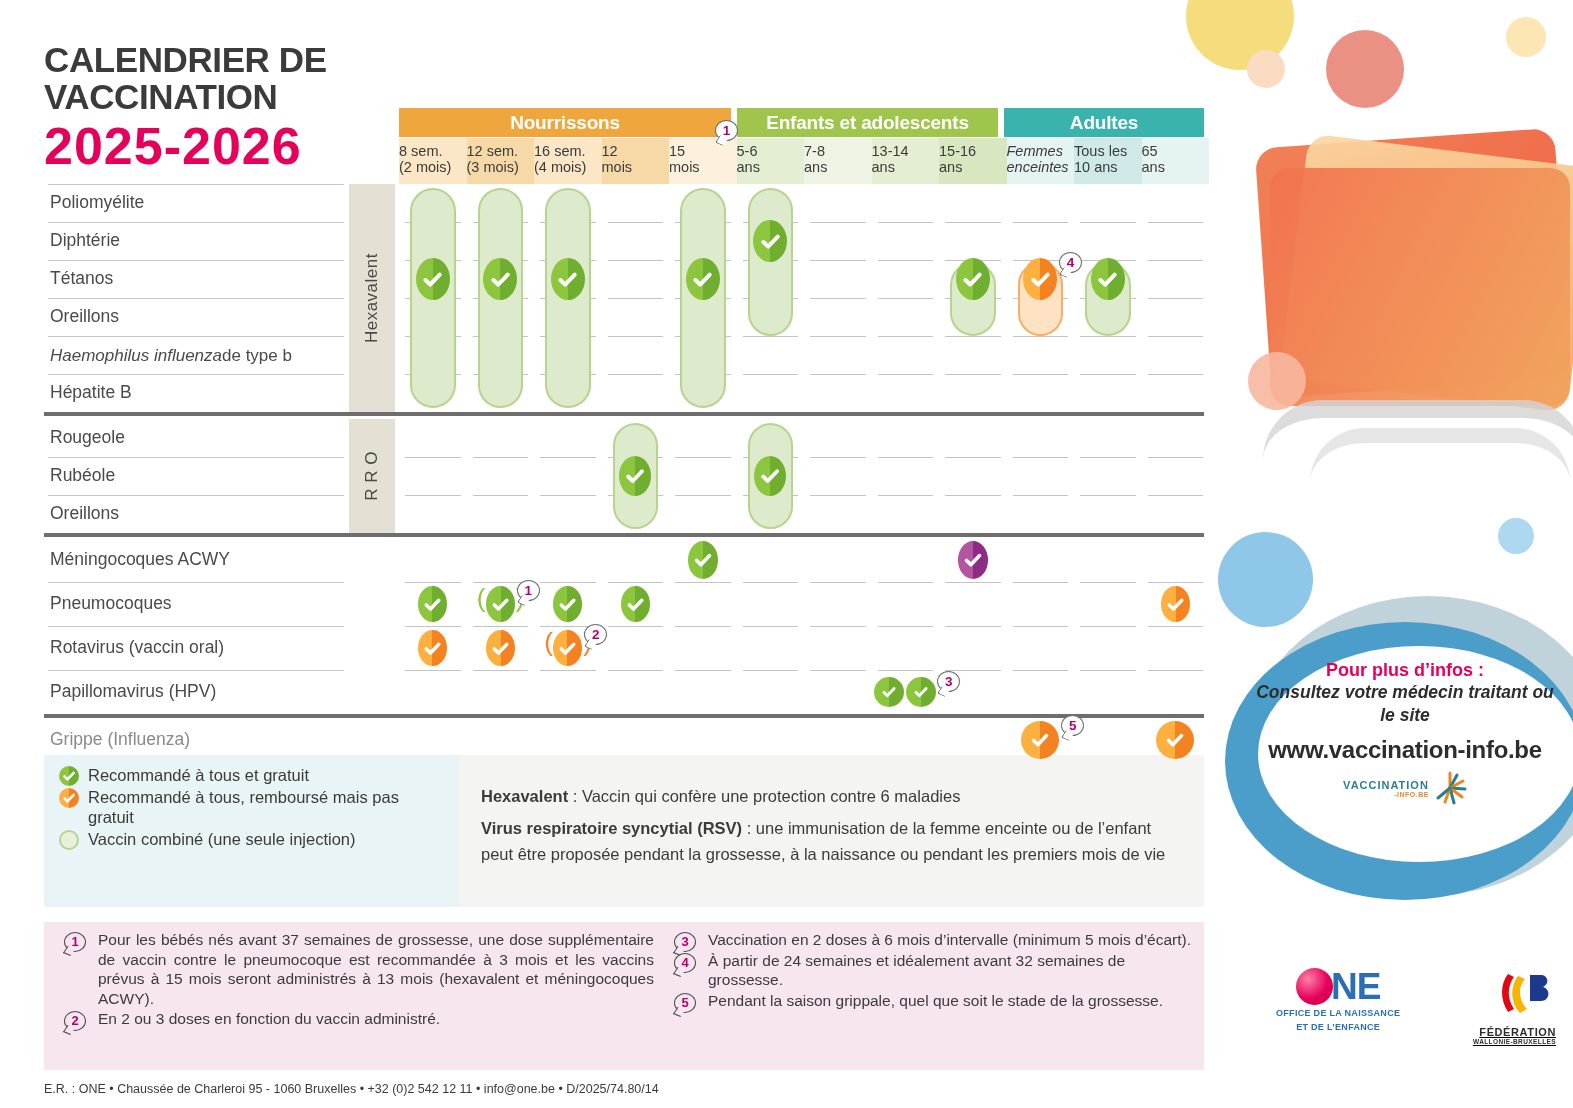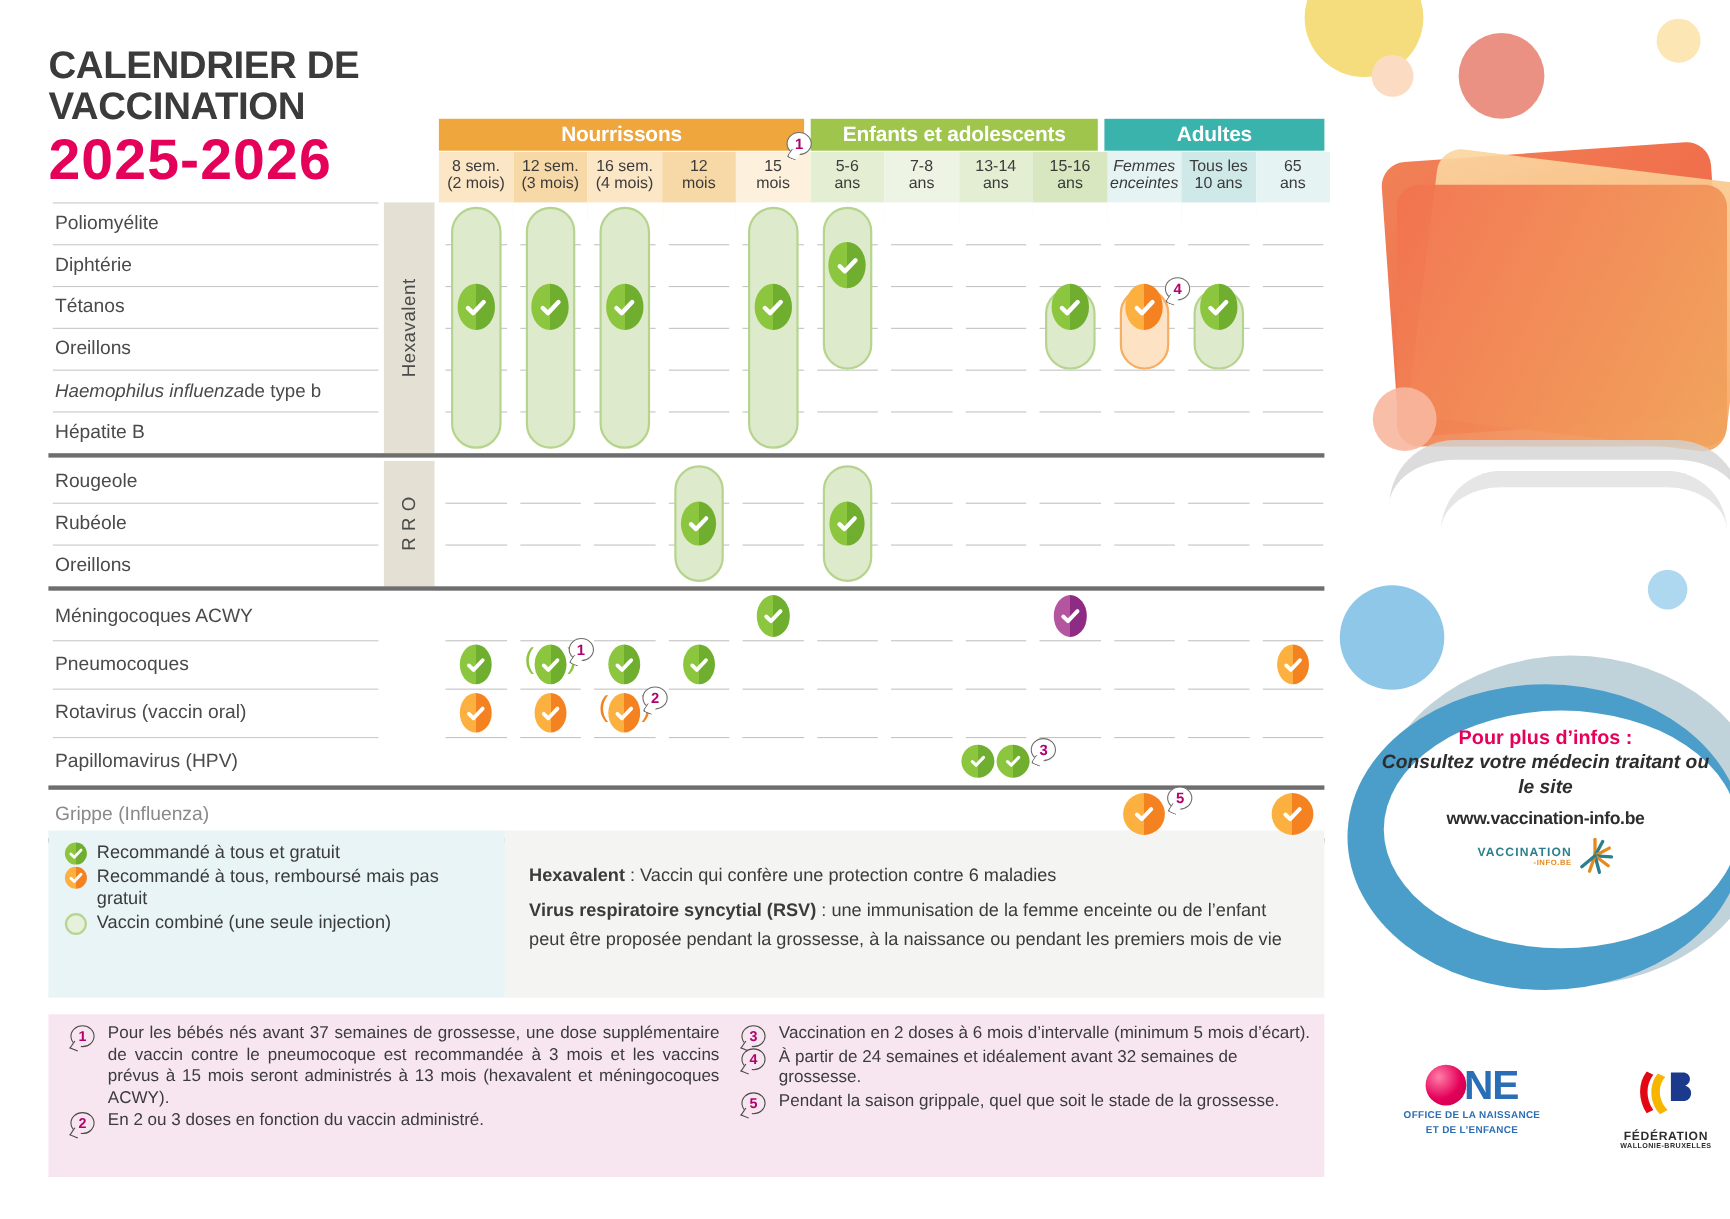--- a/index.html
+++ b/index.html
@@ -27,21 +27,21 @@
   }
 
   
   #table { position:absolute; left:44px; top:108px; width:1160px; }
   .grp-header-row { position:absolute; left:0; top:0; height:30px; width:100%; }
   .grp-head {
     position:absolute; top:0; height:29px; color:#fff; font-weight:bold;
     font-size:19px; text-align:center; line-height:29px; letter-spacing:-0.2px;
   }
   .col-head {
-    position:absolute; top:30px; height:62px; text-align:center;
+    position:absolute; top:30px; height:62px; 
     font-size:14.5px; color:#3b3b3b; line-height:16px; padding-top:5px;
   }
 
   
   #grid { position:absolute; left:0; top:76px; width:1160px; height:655px; }
   .rowlabel {
     position:absolute; left:0; width:300px; font-size:17.5px; color:#4a4a4a;
     line-height:1; display:flex; align-items:center; padding-left:6px;
   }
   .rowsep { position:absolute; left:4px; width:296px; height:1px; background:#c9c9c9; }
@@ -134,36 +134,36 @@
   .nt-pink { color:#e5005a; font-weight:bold; font-size:16.5px; line-height:20px; }
   .nt-dark { color:#3b3b3b; font-weight:bold; font-size:16.5px; line-height:20px; }
   .nt-ital { color:#3b3b3b; font-style:italic; font-weight:bold; font-size:16.5px; line-height:21px; }
 
   #info-card {
     position:absolute; left:1255px; top:660px; width:300px; height:175px;
     text-align:center; z-index:6;
   }
   .ic-pink { color:#e5005a; font-weight:bold; font-size:18px; }
   .ic-ital { color:#2d2d2d; font-style:italic; font-weight:bold; font-size:17.5px; line-height:23px; }
-  .ic-url  { color:#2d2d2d; font-weight:bold; font-size:16px; letter-spacing:-0.3px; margin-top:9px; }
+  .ic-url  { color:#2d2d2d; font-weight:bold; font-size:24px; letter-spacing:-0.3px; margin-top:9px; }
 
   #vacc-logo { margin-top:7px; display:flex; justify-content:center; align-items:center; gap:4px; }
   .vl-txt1 { font-size:11px; font-weight:bold; color:#2b7f8c; letter-spacing:1px; }
   .vl-txt2 { font-size:7px; font-weight:bold; color:#e58a1f; letter-spacing:0.5px; }
 
   
   #org-logos { position:absolute; left:1276px; top:968px; width:280px; height:95px; z-index:6;
     display:flex; justify-content:space-between; align-items:flex-start; }
   .one-logo-wrap { text-align:center; }
   .one-row { display:flex; align-items:center; justify-content:center; }
   .one-ball { width:37px; height:37px; border-radius:50%;
     background:radial-gradient(circle at 33% 30%, #ff7fa8 0%, #e5005a 55%, #c10049 100%); }
   .one-ne { font-size:37px; font-weight:bold; color:#2a6fb5; letter-spacing:-1px; margin-left:-2px; line-height:34px; }
   .one-sub { font-size:9px; font-weight:bold; color:#2a6fb5; letter-spacing:0.3px; line-height:11px; margin-top:3px; }
-  .fwb-wrap { text-align:center; }
+  .fwb-wrap { text-align:right;text-decoration:underline; }
   .fwb-t1 { font-size:11px; font-weight:bold; color:#2d2d2d; letter-spacing:0.6px; margin-top:4px; }
   .fwb-t2 { font-size:6.5px; font-weight:bold; color:#2d2d2d; letter-spacing:0.4px; }
 </style>
 </head>
 <body>
 
 <div id="page">
 
   <div>
     <div class="deco circ" style="left:1186px;top:-38px;width:108px;height:108px;background:#f5dd7e;"></div>
@@ -598,20 +598,21 @@
           <div class="fn-badge">4</div>
           <div class="fn-text">À partir de 24 semaines et idéalement avant 32 semaines de grossesse.</div>
         </div>
         <div class="fn-row">
           <div class="fn-badge">5</div>
           <div class="fn-text">Pendant la saison grippale, quel que soit le stade de la grossesse.</div>
         </div>
       </div>
   </div>
 
+  <div id="er-line">E.R. : ONE • Chaussée de Charleroi 95 - 1060 Bruxelles • +32 (0)2 542 12 11 • info@one.be • D/2025/74.80/14</div>
 
 
   <div id="info-card">
     <div class="ic-pink">Pour plus d’infos :</div>
     <div class="ic-ital">Consultez votre médecin traitant ou le site</div>
     <div class="ic-url">www.vaccination-info.be</div>
     <div id="vacc-logo">
       <div>
         <div class="vl-txt1">VACCINATION</div>
         <div class="vl-txt2" style="text-align:right;">-INFO.BE</div>

